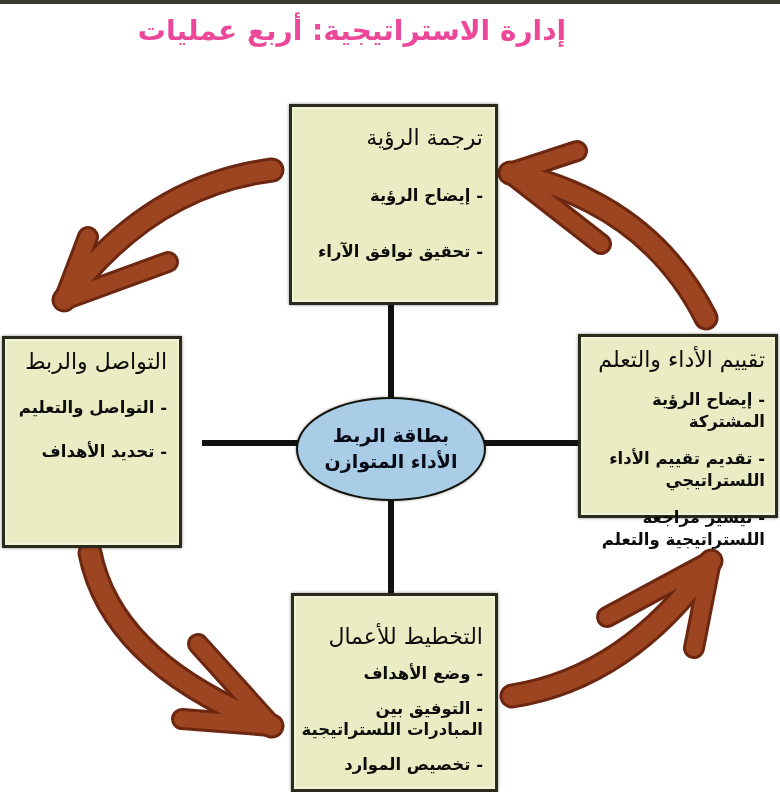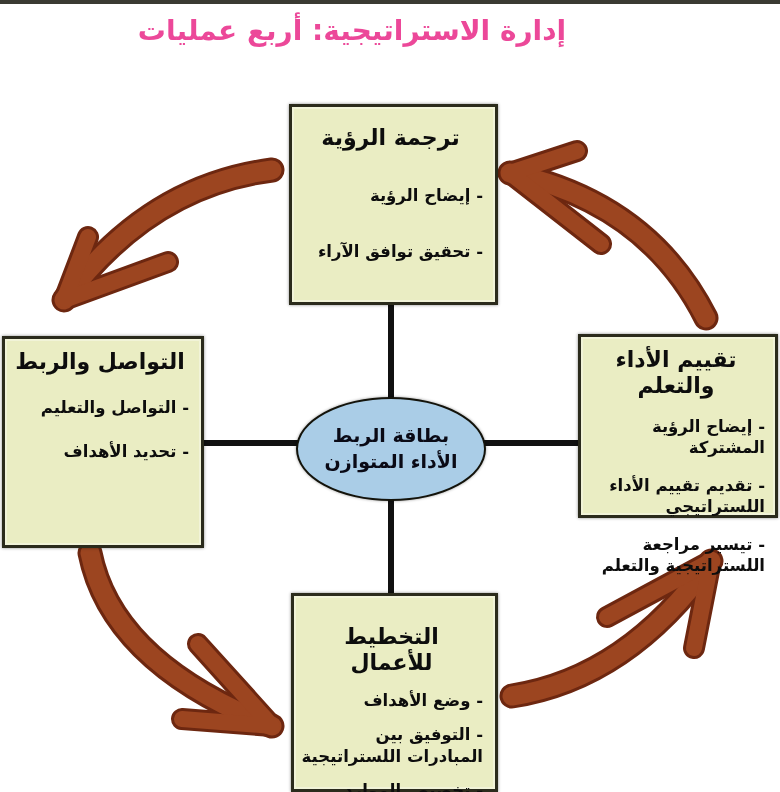--- a/index.html
+++ b/index.html
@@ -19,24 +19,24 @@
   .obarb{stroke-width:22px;} .fbarb{stroke-width:16px;}
   .connector{position:absolute;background:#111111;z-index:2;}
   .conn-v{width:6px;} .conn-h{height:6px;}
   .process-box{
     position:absolute;z-index:3;background:#eaedc3;
     border:3px solid #2b2b1c;box-sizing:border-box;
     box-shadow:0 0 3px rgba(0,0,0,0.45), inset 0 0 0 2px rgba(255,255,255,0.35);
     direction:rtl;text-align:right;color:#0d0d0d;
   }
   .box-top   {left:289px;top:104px;width:209px;height:201px;padding:12px 12px 0 6px;}
-  .box-left  {left:2px;  top:336px;width:202px;height:212px;padding:10px 12px 0 6px;}
+  .box-left  {left:2px;  top:336px;width:180px;height:212px;padding:10px 12px 0 6px;}
   .box-right {left:578px;top:334px;width:200px;height:184px;padding:10px 10px 0 6px;}
   .box-bottom{left:291px;top:593px;width:207px;height:199px;padding:28px 12px 0 6px;}
-  .box-title{font-size:22px;font-weight:bold;line-height:1.2;text-align:center;}
+  .box-title{font-size:22px;font-weight:normal;line-height:1.2;}
   .box-item{font-size:16.5px;font-weight:bold;line-height:1.3;}
   .box-top .box-item{margin-top:34px;}
   .box-left .box-item{margin-top:22px;}
   .box-right .box-item{margin-top:16px;}
   .box-bottom .box-item{margin-top:13px;}
   .box-top .box-title{margin-top:6px;}
   .center-ellipse{
     position:absolute;z-index:3;left:296px;top:397px;width:190px;height:104px;
     background:#aacde7;border:2px solid #13130b;border-radius:50%;
     box-shadow:0 0 3px rgba(0,0,0,0.4);

